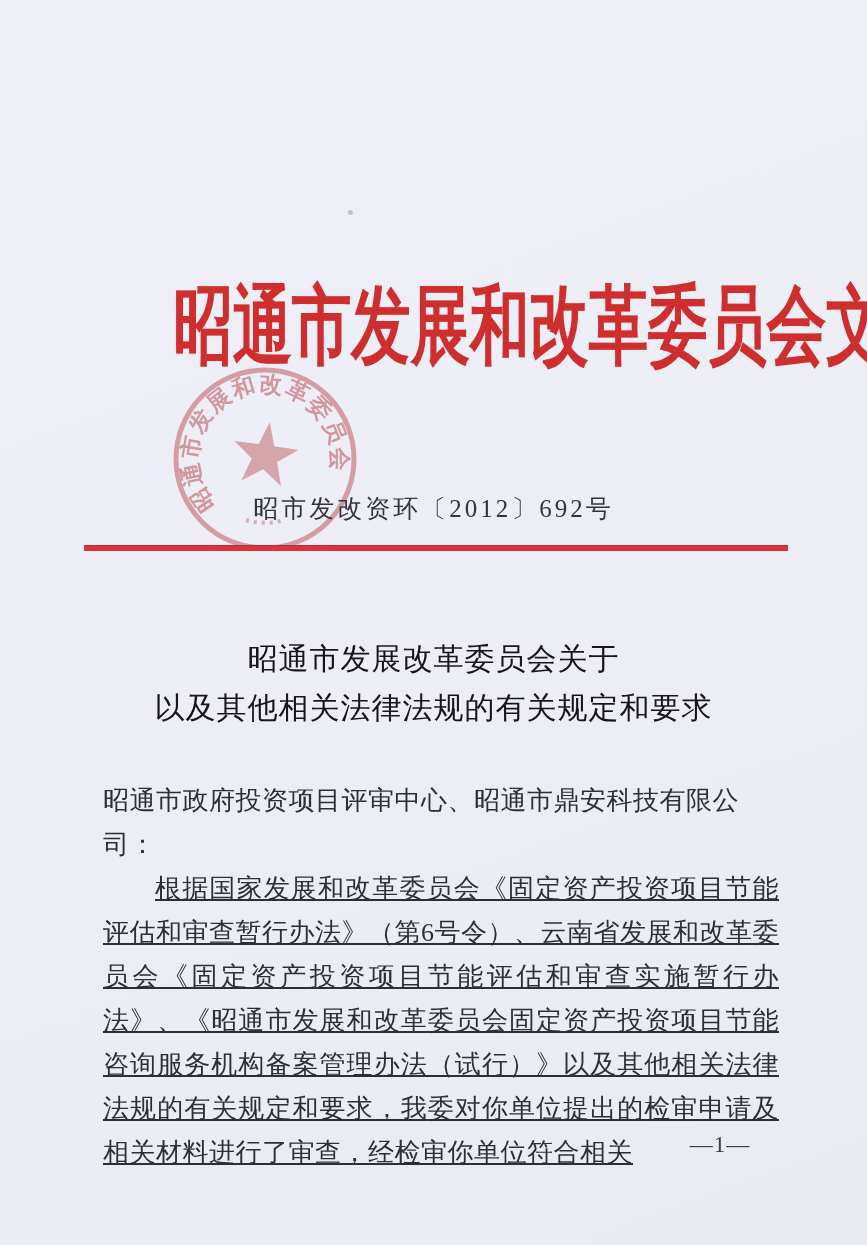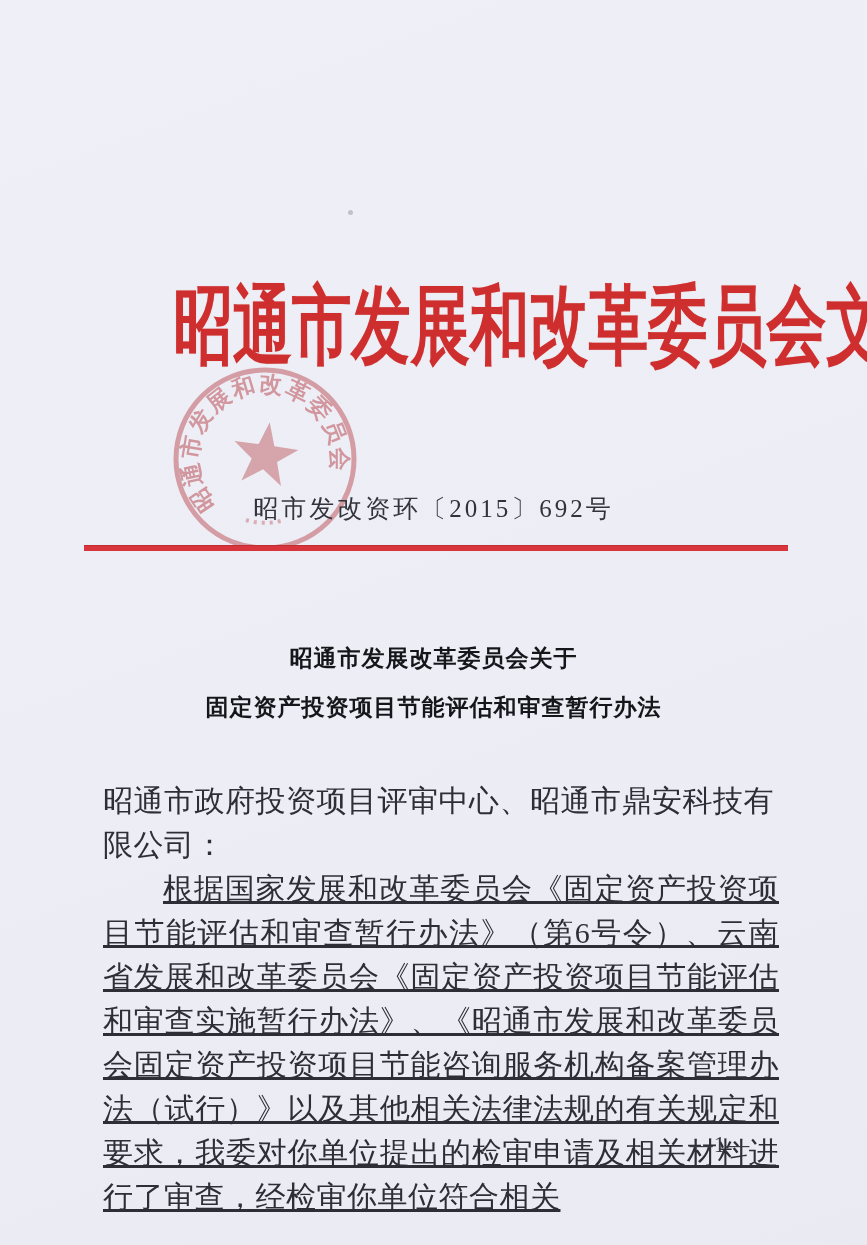--- a/index.html
+++ b/index.html
@@ -45,26 +45,26 @@
     position:absolute;top:545px;left:84px;width:704px;height:6px;
     background:#d8353d;
     box-shadow:0 1px 0 rgba(150,30,35,.35) inset;
   }
   
   .doc-title{
     position:absolute;top:634px;left:0;width:100%;
     text-align:center;color:#15151a;
   }
   .doc-title div{
-    font-size:23px;font-weight:700;line-height:49px;letter-spacing:1px;
+    font-size:30px;font-weight:400;line-height:49px;letter-spacing:1px;
   }
   
   .body-block{
     position:absolute;top:779px;left:103px;width:676px;
-    font-size:30px;color:#2e2e36;line-height:44px;
+    font-size:26px;color:#2e2e36;line-height:44px;
   }
   .salutation{text-align:left;letter-spacing:.5px;}
   .paragraph{
     text-align:justify;text-indent:2em;letter-spacing:.5px;text-decoration:underline;
   }
   
   .page-number{
     position:absolute;top:1132px;left:660px;width:120px;
     text-align:center;font-size:23px;color:#3a3a42;letter-spacing:1px;
   }
@@ -90,27 +90,27 @@
     <defs>
       <path id="sealArc" d="M 49.6,144.4 A 67,67 0 1 1 144.4,144.4" fill="none"></path>
     </defs>
     <text font-size="23" fill="rgba(194,62,68,0.60)" font-weight="700">
       <textPath href="#sealArc" startOffset="2" textLength="272" lengthAdjust="spacing">昭通市发展和改革委员会</textPath>
     </text>
     <polygon points="97,60 104.9,83.1 129.3,83.5 109.8,98.2 117,121.5 97,107.5 77,121.5 84.2,98.2 64.7,83.5 89.1,83.1" fill="rgba(194,62,68,0.50)" transform="rotate(8 97 94)"></polygon>
     <path d="M 78,158 A 65,65 0 0 0 116,158" fill="none" stroke="rgba(194,62,68,0.45)" stroke-width="4" stroke-dasharray="3 5"></path>
   </svg>
 
-  <div class="doc-number">昭市发改资环〔2015〕692号</div>
+  <div class="doc-number">昭市发改资环〔2012〕692号</div>
 
   <div class="divider"></div>
 
   <div class="doc-title">
     <div>昭通市发展改革委员会关于</div>
-    <div>固定资产投资项目节能评估和审查暂行办法</div>
+    <div>以及其他相关法律法规的有关规定和要求</div>
   </div>
 
   <div class="body-block">
     <div class="salutation">昭通市政府投资项目评审中心、昭通市鼎安科技有限公司：</div>
     <div class="paragraph">根据国家发展和改革委员会《固定资产投资项目节能评估和审查暂行办法》（第6号令）、云南省发展和改革委员会《固定资产投资项目节能评估和审查实施暂行办法》、《昭通市发展和改革委员会固定资产投资项目节能咨询服务机构备案管理办法（试行）》以及其他相关法律法规的有关规定和要求，我委对你单位提出的检审申请及相关材料进行了审查，经检审你单位符合相关</div>
   </div>
 
   <div class="page-number">—1—</div>
 
 </div>

